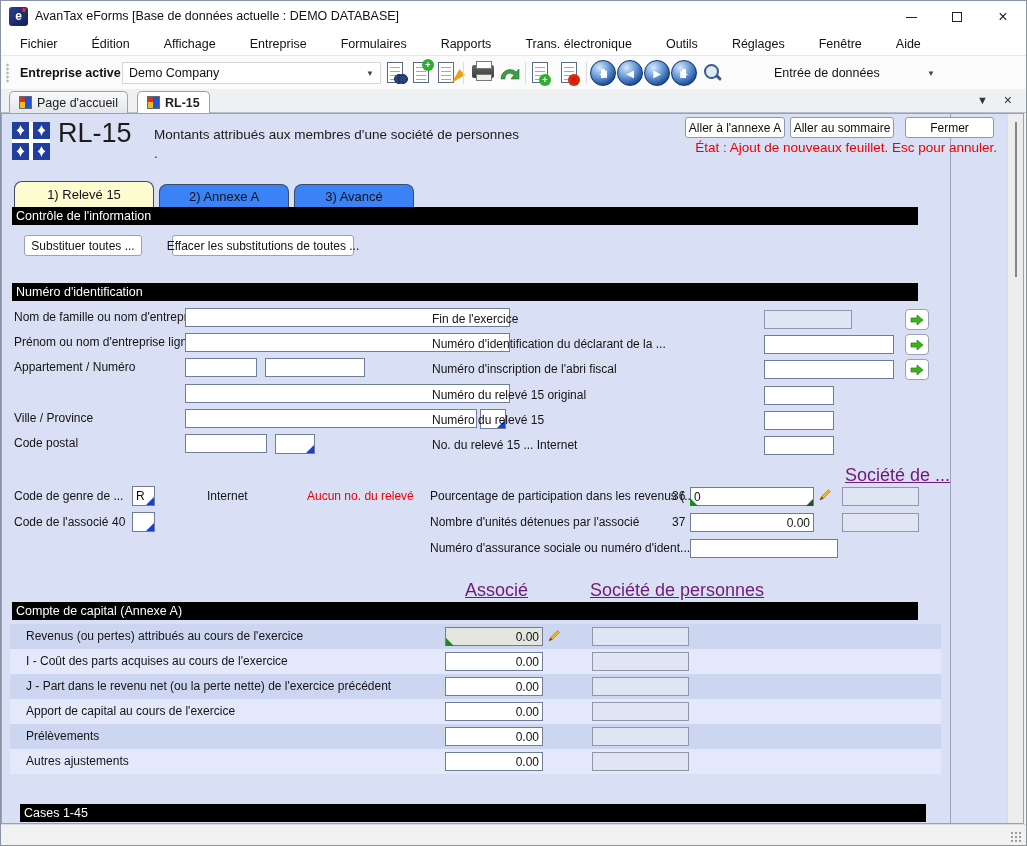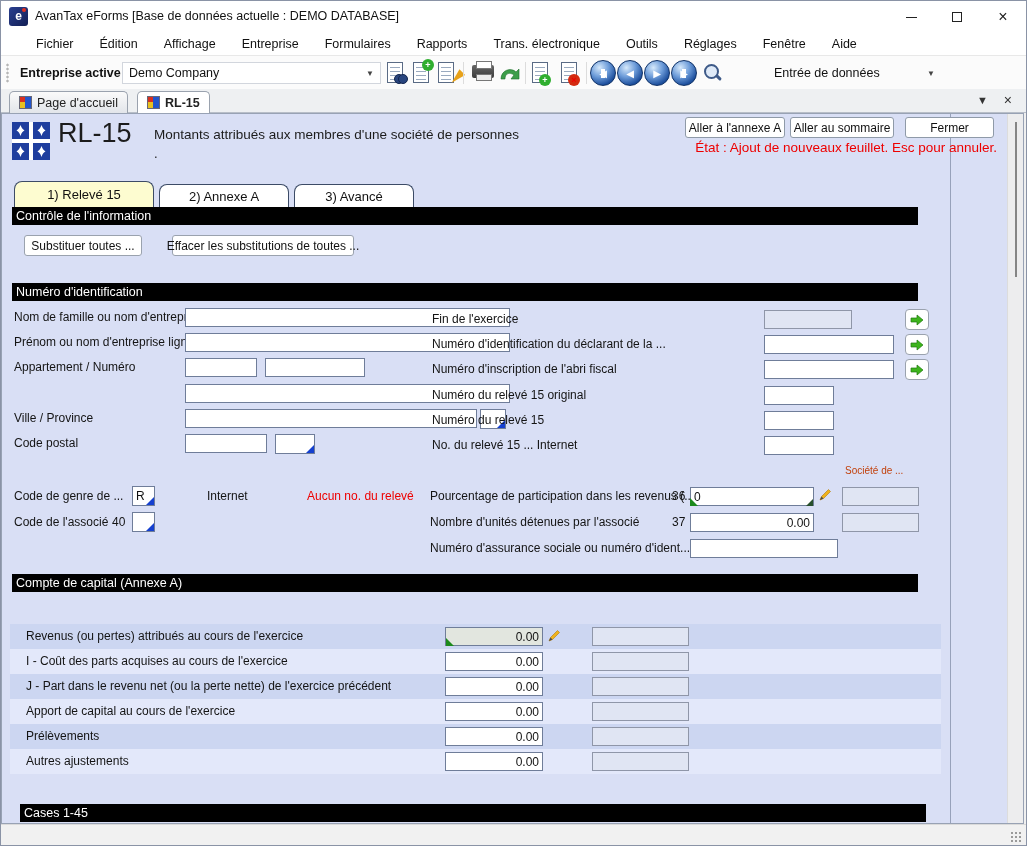--- a/index.html
+++ b/index.html
@@ -11,21 +11,21 @@
   .appicon { position:absolute; left:8px; top:6px; width:19px; height:19px; background:linear-gradient(135deg,#2a3f8f,#121f55); border-radius:3px; color:#fff; font:bold 12px/19px "Liberation Sans",sans-serif; text-align:center; }
   .appicon i { position:absolute; right:2px; top:1px; width:4px; height:4px; background:#e03020; border-radius:50%; }
   .wtitle { position:absolute; left:34px; top:8px; font-size:12.5px; color:#111; white-space:nowrap; }
   .wctl { position:absolute; top:0; width:46px; height:32px; display:flex; align-items:center; justify-content:center; color:#222; }
   .wctl.min { right:92px; } .wctl.max { right:46px; } .wctl.close { right:0; }
   .glyph-min { width:11px; height:1px; background:#222; display:block; }
   .glyph-max { width:10px; height:10px; border:1px solid #222; display:block; }
   .glyph-close { font-size:16px; line-height:16px; }
 
   
-  .menubar { position:absolute; left:0; top:32px; width:100%; height:22px; background:#ffffff; display:flex; align-items:center; padding-left:24px; gap:4px; }
+  .menubar { position:absolute; left:0; top:32px; width:100%; height:22px; background:#ffffff; display:flex; align-items:center; padding-left:8px; gap:12px; }
   .menuitem { font-size:12.5px; color:#111; padding:3px 11px; white-space:nowrap; }
 
   
   .toolbar { position:absolute; left:0; top:54px; width:100%; height:34px; background:#fbfbfb; border-top:1px solid #e8e8e8; }
   .grip { position:absolute; left:5px; top:7px; width:3px; height:20px;
           background-image:radial-gradient(#b5b5b5 1px, transparent 1.2px); background-size:3px 4px; }
   .tb-label { position:absolute; left:19px; top:10px; font-size:12.5px; font-weight:bold; color:#111; }
   .combo { position:absolute; background:#fff; border:1px solid #d2d6dd; display:flex; align-items:center; font-size:12.5px; color:#111; padding:0 6px; }
   .combo .arrow { margin-left:auto; font-size:8px; color:#444; }
   .sep { position:absolute; top:6px; width:1px; height:22px; background:#dcdcdc; }
@@ -67,37 +67,37 @@
 
   .qflag { position:absolute; left:10px; top:8px; width:38px; height:38px; }
   .form-code { position:absolute; left:56px; top:4px; font-size:27px; color:#1c1c1c; }
   .form-title { position:absolute; left:152px; top:13px; font-size:13.5px; color:#1c1c1c; white-space:nowrap; }
   .form-note { position:absolute; left:152px; top:32px; font-size:13px; color:#1c1c1c; }
   .hbtn { position:absolute; top:3px; height:21px; background:#fff; border:1px solid #8f9aa8; border-radius:3px; font-size:12px; color:#111; display:flex; align-items:center; justify-content:center; }
   .hstatus { position:absolute; left:610px; top:26px; width:385px; text-align:right; font-size:13.5px; color:#ee0000; white-space:nowrap; }
 
   .ftab { position:absolute; border:1px solid #3c4b66; border-bottom:none; border-radius:8px 8px 0 0; text-align:center; font-size:13px; color:#111; }
   .ftab.active { background:#fdfcd0; top:67px; height:26px; line-height:26px; z-index:2; }
-  .ftab.off { background:#ffffff; top:70px; height:23px; line-height:23px; }
+  .ftab.off { background:#3b82f6; top:70px; height:23px; line-height:23px; }
 
   .bar { position:absolute; left:10px; width:906px; height:18px; background:#000; color:#fff; font-size:12.5px; line-height:18px; padding-left:4px; white-space:nowrap; }
 
   .wbtn { position:absolute; height:21px; background:#fff; border:1px solid #9aa2ae; border-radius:3px; font-size:12px; color:#111; display:flex; align-items:center; justify-content:center; white-space:nowrap; }
 
   .lbl { position:absolute; font-size:12px; color:#141414; line-height:19px; white-space:nowrap; }
   .inp { position:absolute; height:19px; border:1px solid #6f7d99; background:#fff; font-family:"Liberation Sans",sans-serif; font-size:12px; color:#111; padding:0 3px; }
   .inp.num { text-align:right; }
   .gbox { position:absolute; height:19px; background:#e0e5f3; border:1px solid #8f96a8; }
   .cbox { position:absolute; width:23px; height:20px; background:#fff; border:1px solid #6f7d99; font-size:12px; line-height:19px; padding-left:3px; color:#111; }
   .wedge-blue { position:absolute; right:0; bottom:0; width:0; height:0; border-bottom:8px solid #1540d0; border-left:8px solid transparent; }
   .wedge-green { position:absolute; left:0; bottom:0; width:0; height:0; border-bottom:8px solid #1c8a1c; border-right:8px solid transparent; }
   .wedge-dark { position:absolute; right:0; bottom:0; width:0; height:0; border-bottom:7px solid #28502c; border-left:7px solid transparent; }
   .garrow { position:absolute; width:24px; height:21px; background:#fff; border:1px solid #9aa2ae; border-radius:4px; display:flex; align-items:center; justify-content:center; }
   .pencil { position:absolute; width:14px; height:14px; }
-  .colhead { position:absolute; font-size:10px; color:#c2410c; white-space:nowrap; }
+  .colhead { position:absolute; font-size:18px; color:#701a75; white-space:nowrap;text-decoration:underline; }
 
   .caprows { position:absolute; left:8px; top:510px; width:931px; }
   .caprow { position:relative; height:25px; }
   .caprow:nth-child(odd) { background:#ccd6f1; }
   .caprow:nth-child(even) { background:#e3e8fa; }
   .caprow .lbl { left:16px; top:3px; }
   .caprow .inp { left:435px; top:3px; width:98px; }
   .caprow .gbox { left:582px; top:3px; width:97px; }
   .inp.calc { background:#e2e6df; }
 
@@ -308,21 +308,21 @@
     <div class="lbl" style="left:428px; top:399px;">Nombre d'unités détenues par l'associé</div>
     <div class="lbl" style="left:670px; top:399px;">37</div>
     <input class="inp num" style="left: 688px; top: 399px; width: 124px;" value="0.00">
     <div class="gbox" style="left:840px; top:399px; width:77px;"></div>
 
     <div class="lbl" style="left:428px; top:425px;">Numéro d'assurance sociale ou numéro d'ident...</div>
     <input class="inp" style="left: 688px; top: 425px; width: 148px;">
 
     <div class="colhead" style="left:463px; top:466px;">Associé</div>
     <div class="colhead" style="left:588px; top:466px;">Société de personnes</div>
-    <div class="bar" style="top:460px;">Compte de capital (Annexe A)</div>
+    <div class="bar" style="top:488px;">Compte de capital (Annexe A)</div>
 
     <div class="caprows">
       <div class="caprow">
         <div class="lbl">Revenus (ou pertes) attribués au cours de l'exercice</div>
         <input class="inp num calc" value="0.00" style="">
         <span class="wedge-green" style="position:absolute; left:436px; top:14px;"></span>
         <svg class="pencil" style="left:537px; top:5px; position:absolute;" viewBox="0 0 14 14">
             <path d="M2 12 L3.5 8.5 L10.5 1.5 L12.5 3.5 L5.5 10.5 Z" fill="#f0b31c" stroke="#b07808" stroke-width="0.6"></path>
             <path d="M2 12 L3.5 8.5 L5.5 10.5 Z" fill="#4a4a4a"></path>
           </svg>

